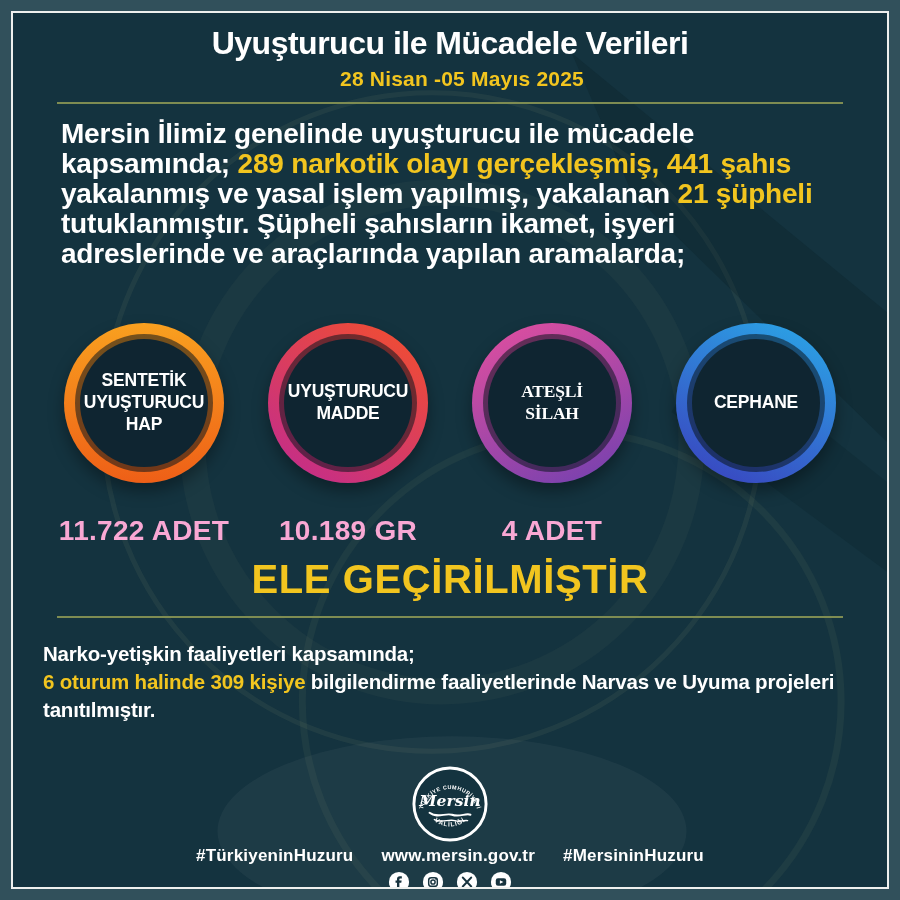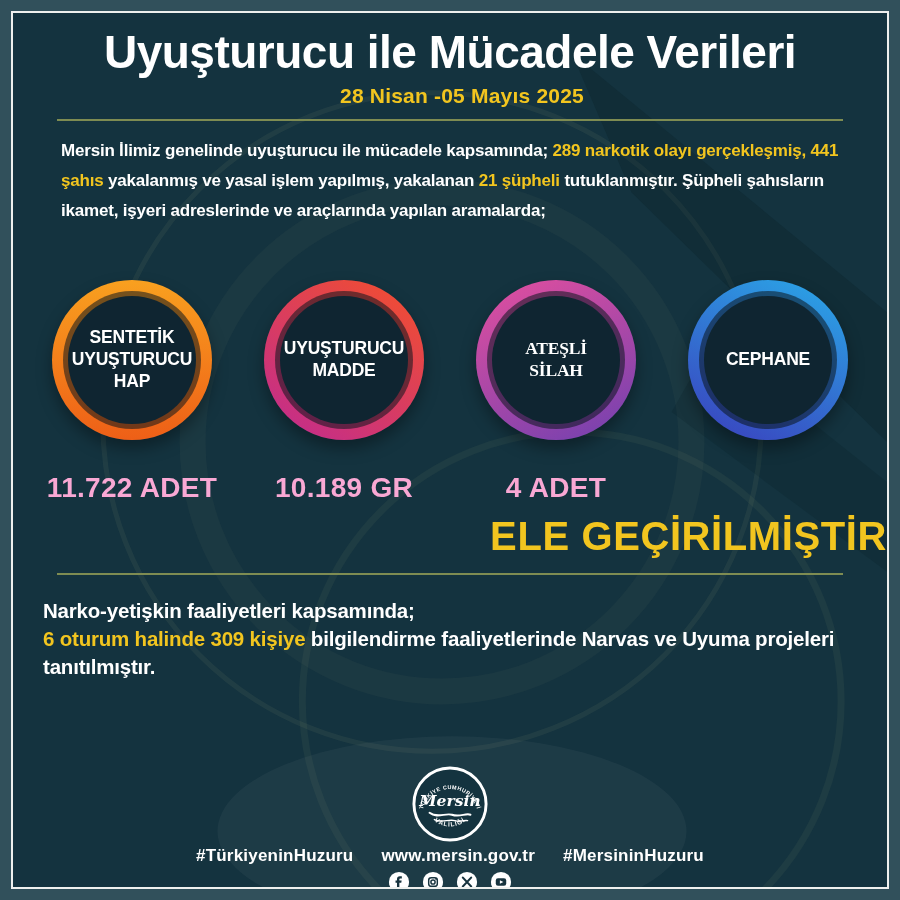--- a/index.html
+++ b/index.html
@@ -2,40 +2,40 @@
 <html><head>
 <meta charset="utf-8">
 <style>
   html,body{margin:0;padding:0;}
   body{width:900px;height:900px;font-family:"Liberation Sans",sans-serif;}
   .canvas{position:relative;width:900px;height:900px;background:#31505b;}
   .frame{position:absolute;inset:11px;border:2px solid #eef0ee;background:#14333f;overflow:hidden;}
   .watermark{position:absolute;inset:0;width:100%;height:100%;pointer-events:none;}
   .content{position:relative;z-index:1;height:100%;}
 
-  .title{margin:12px 8px 0;text-align:center;color:#ffffff;font-size:46px;font-weight:bold;letter-spacing:-0.5px;}
+  .title{margin:12px 8px 0;text-align:center;color:#ffffff;font-size:32px;font-weight:bold;letter-spacing:-0.5px;}
   .subtitle{text-align:center;color:#f2c51f;font-size:21px;font-weight:bold;margin-top:5px;letter-spacing:0.2px;margin-left:24px;}
   .divider{height:2px;background:#7e8c52;margin:11px 44px 0;}
   .divider2{margin-top:14px;}
 
-  .intro{margin:15px 44px 0 48px;color:#ffffff;font-size:17px;font-weight:bold;line-height:30px;letter-spacing:-0.2px;}
+  .intro{margin:15px 44px 0 48px;color:#ffffff;font-size:28px;font-weight:bold;line-height:30px;letter-spacing:-0.2px;}
   .y{color:#f2c51f;}
   .w{color:#ffffff;}
 
-  .cards{display:flex;justify-content:space-between;padding:0 36px;margin-top:54px;}
+  .cards{display:flex;justify-content:space-between;padding:0 48px;margin-top:54px;}
   .card{display:flex;flex-direction:column;align-items:center;width:166px;}
   .ring{width:160px;height:160px;border-radius:50%;display:flex;align-items:center;justify-content:center;
         box-shadow:0 8px 16px rgba(0,0,0,0.35);}
   .disc{width:128px;height:128px;border-radius:50%;background:#0f2531;
         box-shadow:0 0 0 5px rgba(9,20,28,0.55);
         display:flex;align-items:center;justify-content:center;text-align:center;}
   .disc .label{color:#fff;font-weight:bold;font-size:17.5px;line-height:1.25;letter-spacing:-0.2px;padding:0 6px;}
   .value{margin-top:32px;color:#f9a8d4;font-size:28px;font-weight:bold;letter-spacing:0.3px;white-space:nowrap;}
 
-  .ele{margin-top:10px;text-align:right;color:#f2c51f;font-size:40px;font-weight:bold;letter-spacing:0.6px;}
+  .ele{margin-top:10px;text-align:center;color:#f2c51f;font-size:40px;font-weight:bold;letter-spacing:0.6px;}
 
   .para{margin:16px 30px 0;color:#ffffff;font-size:20.5px;font-weight:bold;line-height:28px;letter-spacing:-0.2px;}
   .para .line{display:block;}
   .para-gap{margin-top:22px;}
 
   .footer{position:absolute;left:0;right:0;bottom:6px;display:flex;flex-direction:column;align-items:center;z-index:2;}
   .hashtags{display:flex;gap:28px;align-items:baseline;margin-top:3px;}
   .hashtags .tag{color:#fff;font-size:17px;font-weight:600;letter-spacing:0.2px;}
   .hashtags .site{font-weight:bold;}
   .socials{display:flex;gap:12px;margin-top:5px;}

